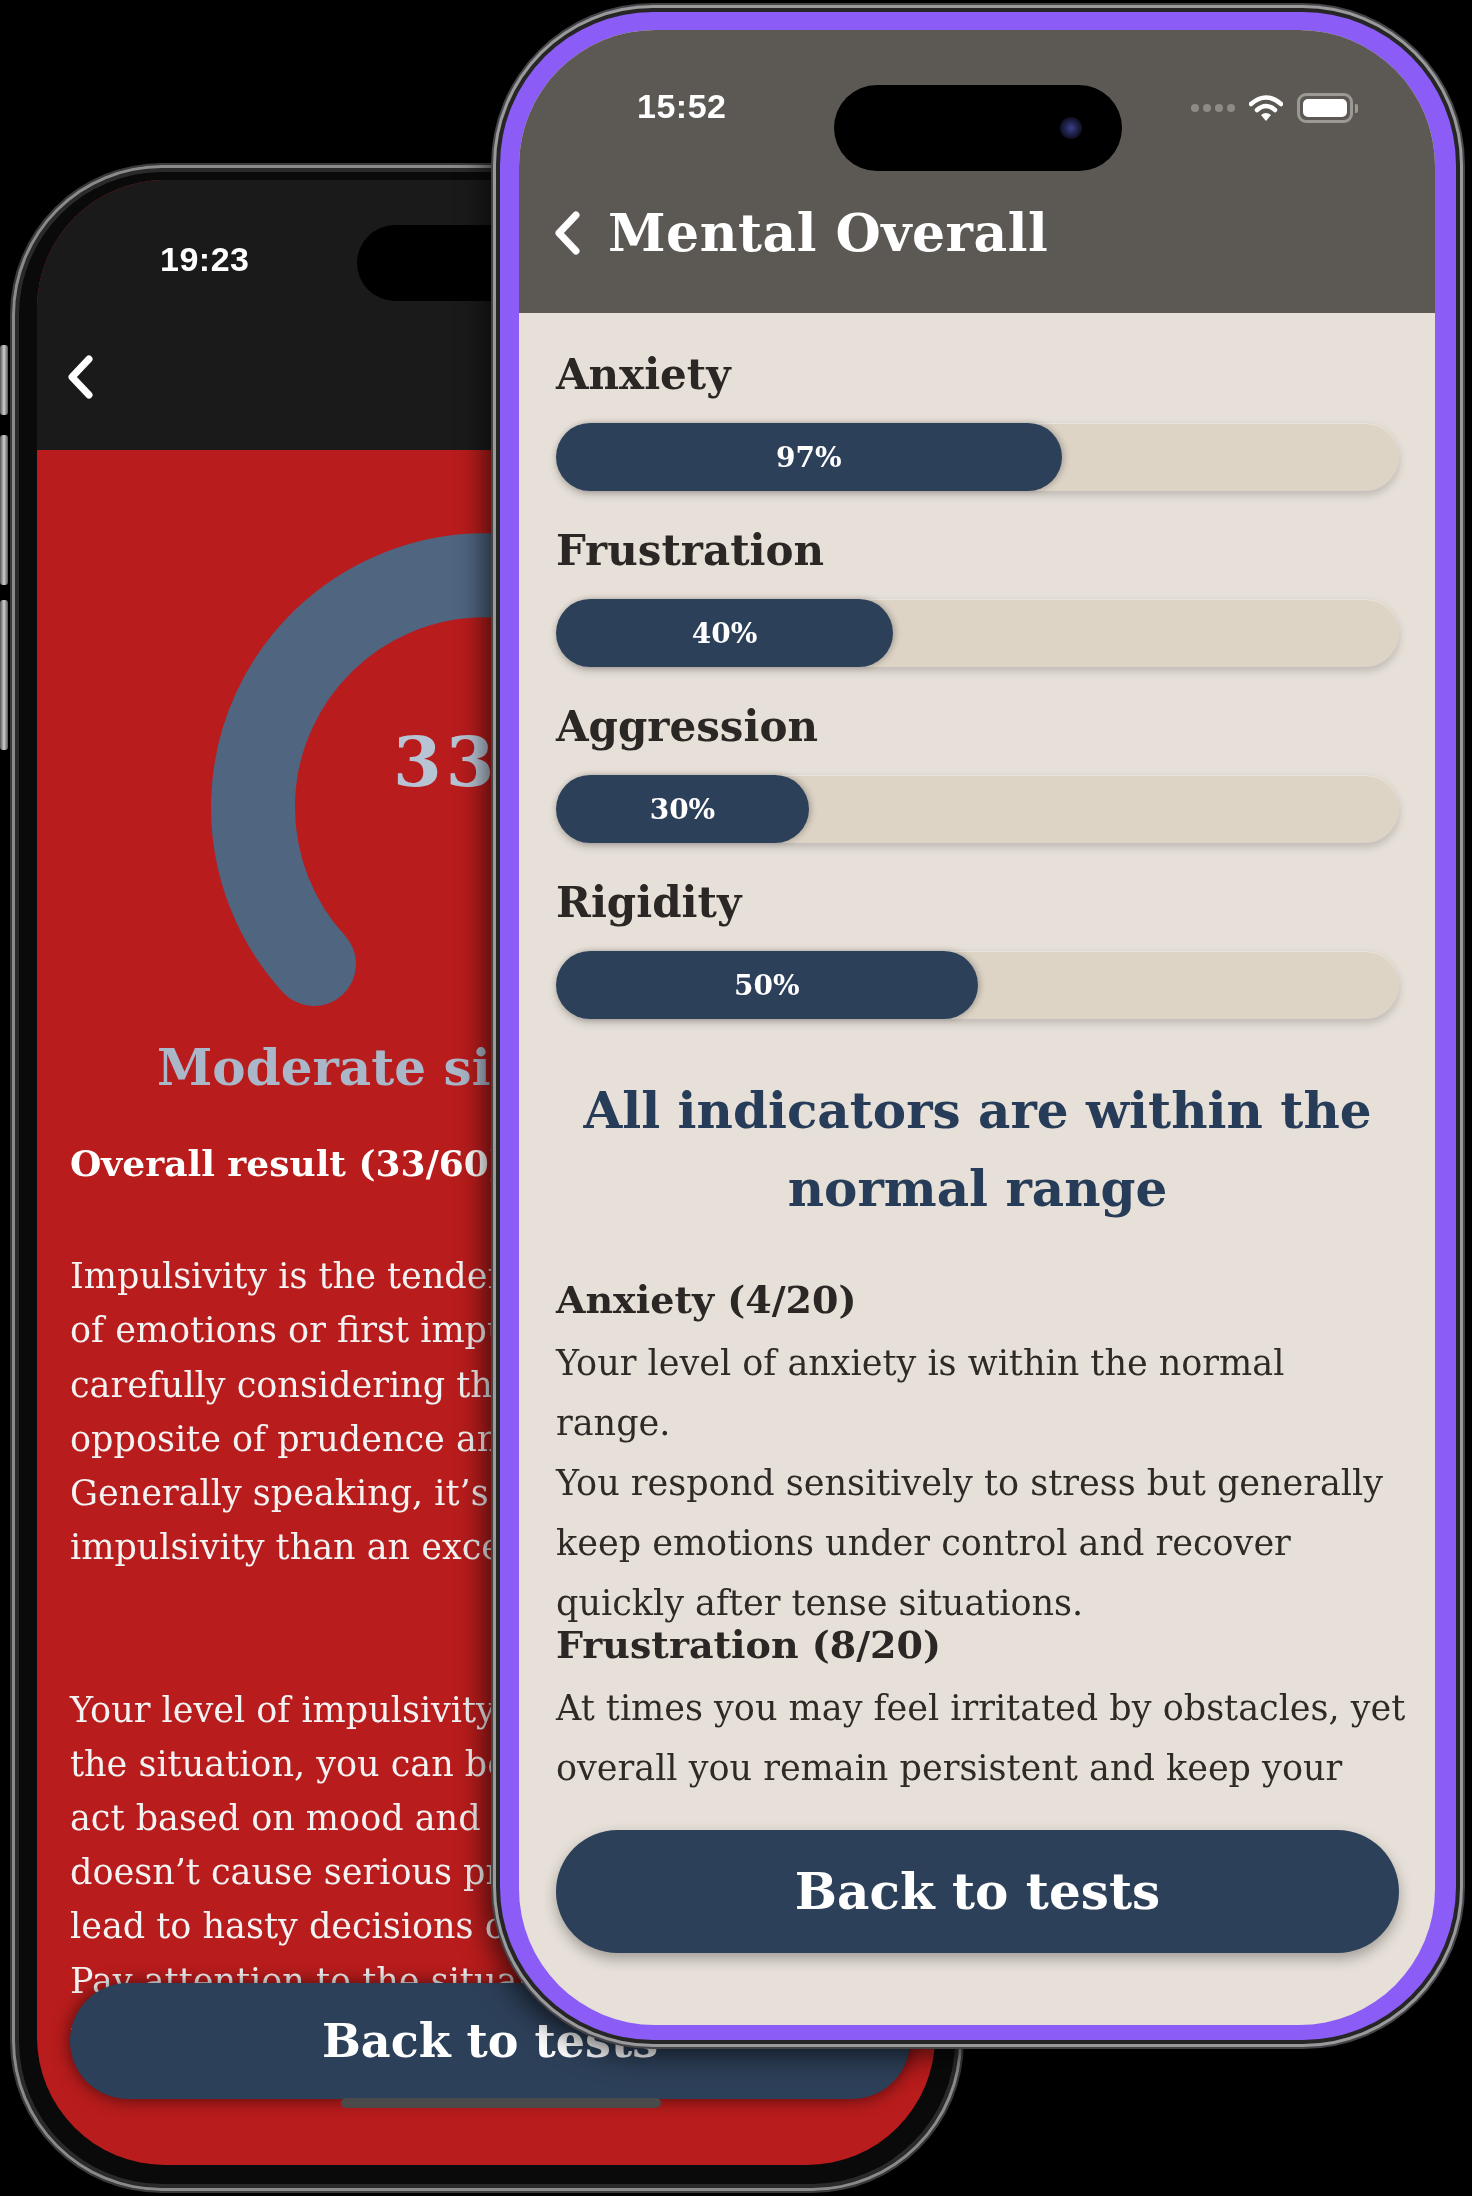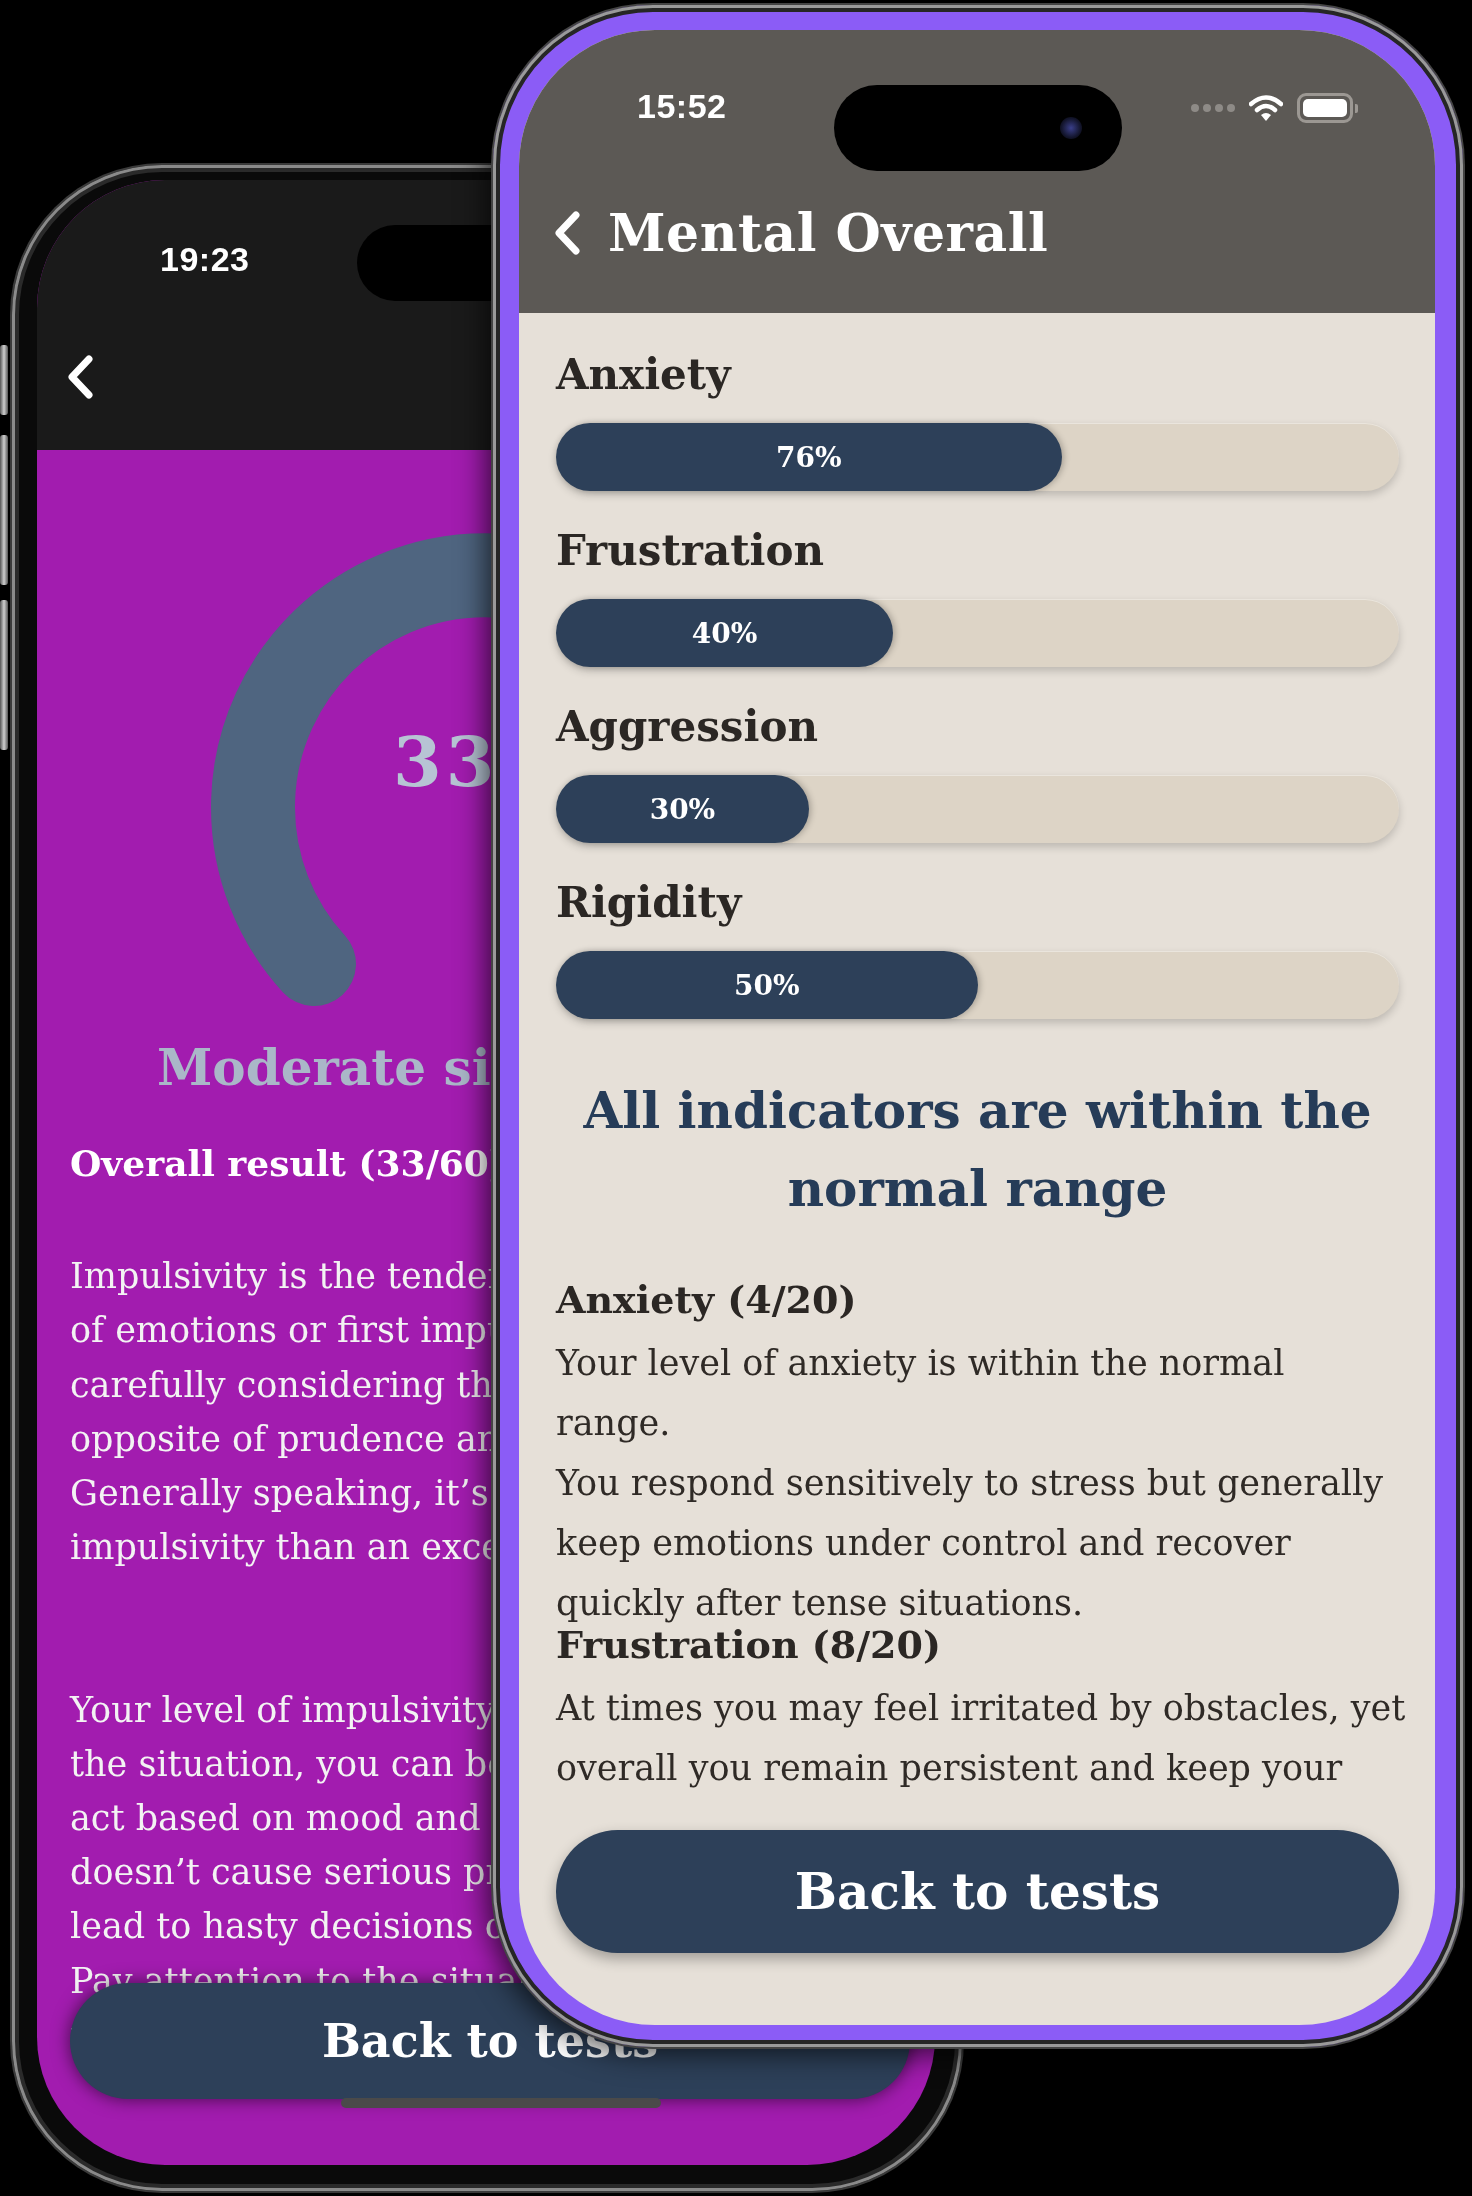--- a/index.html
+++ b/index.html
@@ -10,21 +10,21 @@
   .phone-back {
     position: absolute; left: 12px; top: 165px; width: 950px; height: 2026px;
     border-radius: 150px; background: #0a0a0a;
     box-shadow: inset 0 0 0 3px #8a8a8a, inset 0 0 0 7px #2a2a2a, 0 0 0 2px #3a3a3a;
   }
   .phone-back .side-btn {
     position: absolute; left: -12px; width: 8px; background: linear-gradient(90deg,#555,#cfcfcf,#555); border-radius: 3px;
   }
   .back-screen {
     position: absolute; left: 25px; top: 15px; width: 898px; height: 1985px;
-    border-radius: 128px; background: #a21caf; overflow: hidden;
+    border-radius: 128px; background: #b91c1c; overflow: hidden;
   }
   .back-header { position: absolute; left: 0; top: 0; width: 100%; height: 270px; background: #1a1a1a; }
   .back-time {
     position: absolute; left: 123px; top: 60px; color: #fff;
     font-family: "Liberation Sans", sans-serif; font-weight: bold; font-size: 34px; letter-spacing: 0.5px;
   }
   .back-island { position: absolute; left: 320px; top: 45px; width: 300px; height: 76px; border-radius: 38px; background: #000; }
   .back-nav { position: absolute; left: 28px; top: 175px; display: flex; align-items: center; }
   .chev { width: 30px; height: 44px; margin-right: 26px; }
   .back-title { color: #fff; font-size: 50px; font-weight: bold; letter-spacing: 0.5px; }
@@ -190,21 +190,21 @@
         <path d="M24 4 L7 22 L24 40" stroke="#fff" stroke-width="7" fill="none" stroke-linecap="round" stroke-linejoin="round"></path>
       </svg>
       <span class="front-title">Mental Overall</span>
     </div>
 
     <div class="metrics">
       <div class="metric">
         <div class="metric-label">Anxiety</div>
         <div class="track">
           <div class="fill-bar" style="width:60%">
-            <span>76%</span>
+            <span>97%</span>
           </div>
         </div>
       </div>
       <div class="metric">
         <div class="metric-label">Frustration</div>
         <div class="track">
           <div class="fill-bar" style="width:40%">
             <span>40%</span>
           </div>
         </div>

